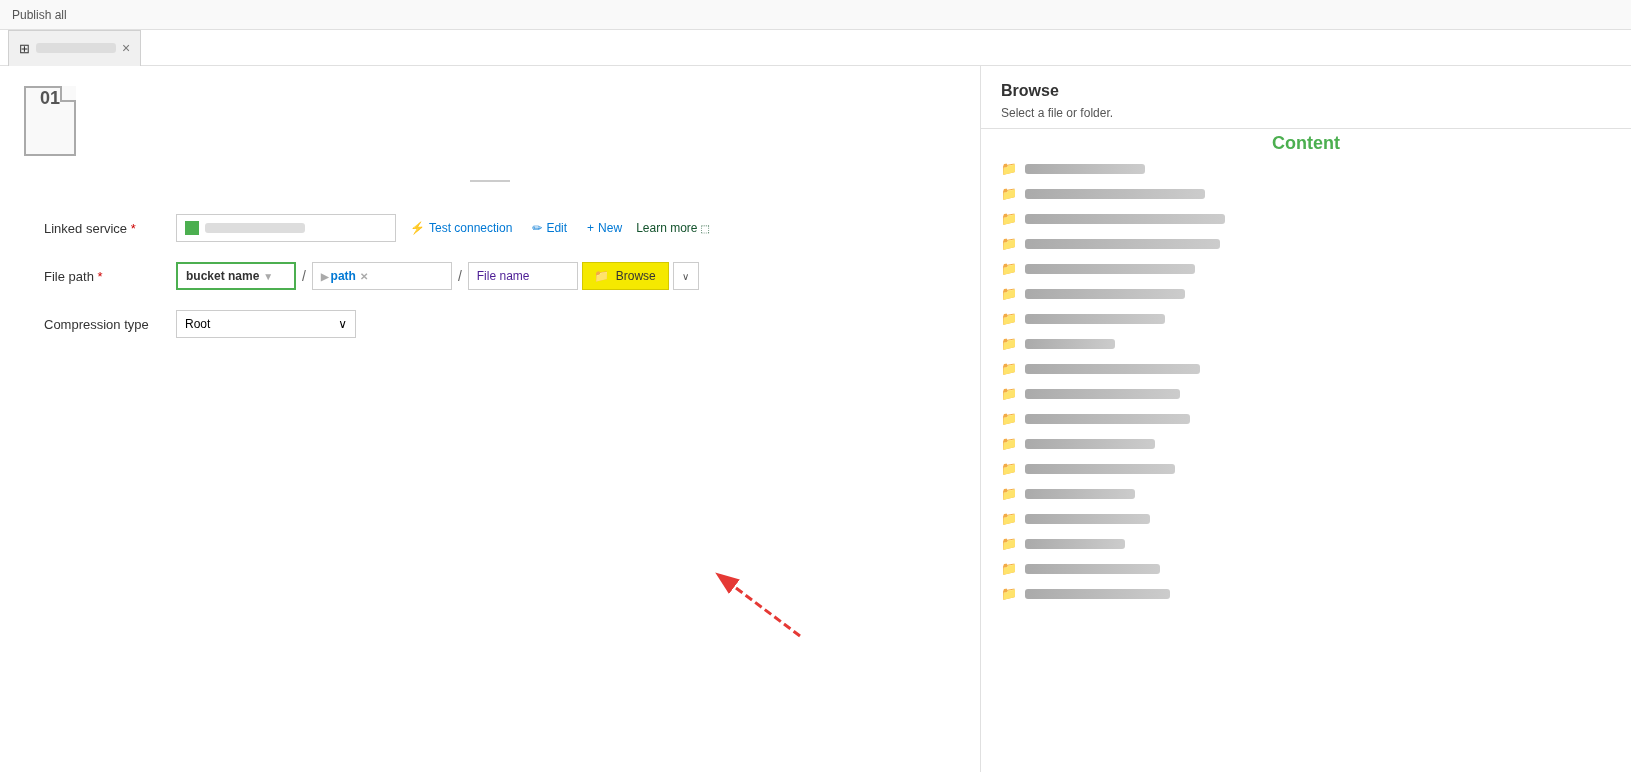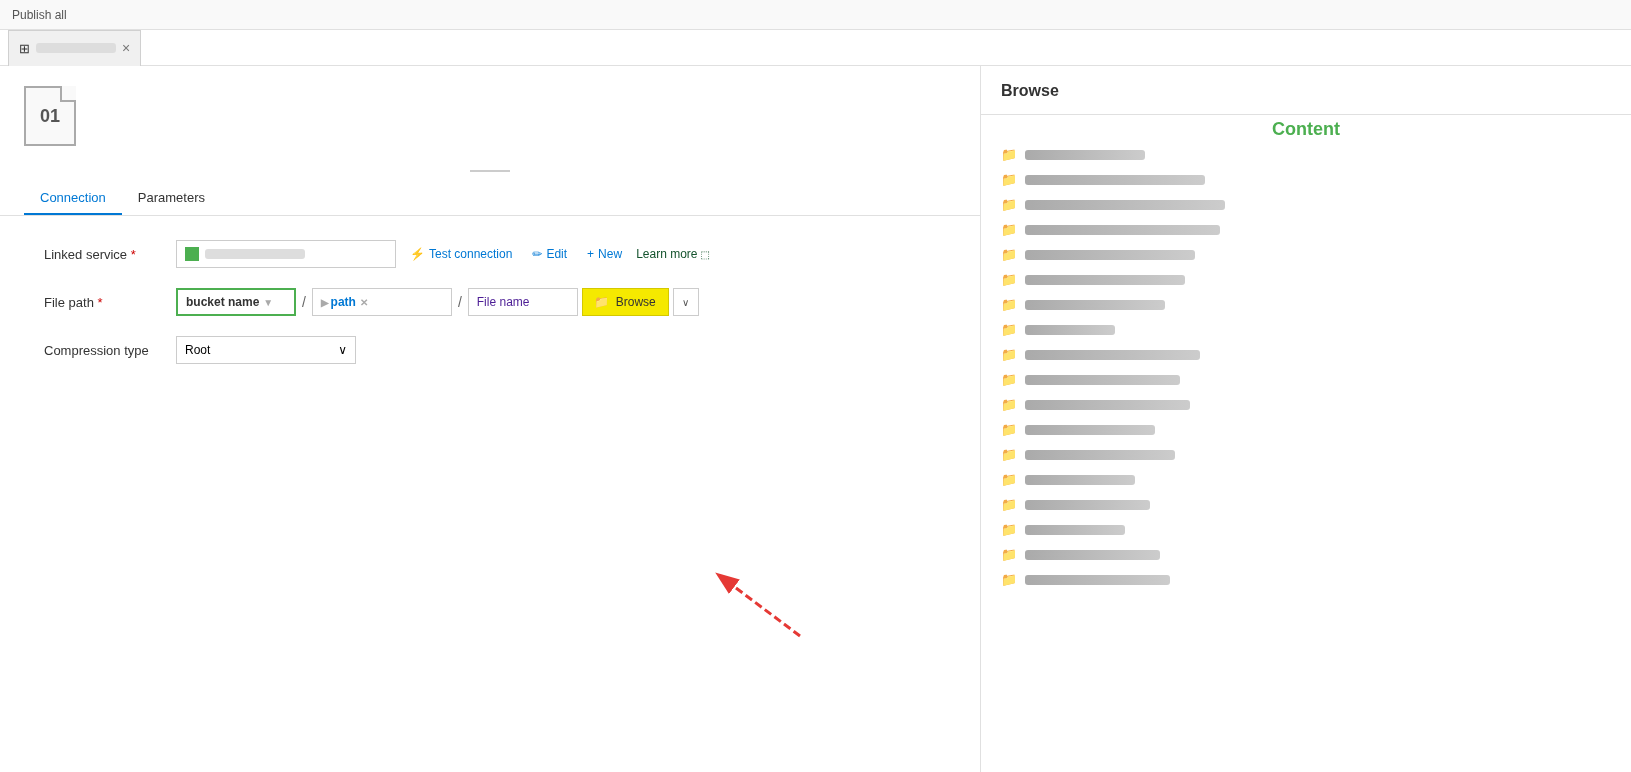--- a/index.html
+++ b/index.html
@@ -45,24 +45,24 @@
 
     .dataset-header {
       padding: 20px 24px;
       display: flex;
       align-items: flex-start;
       gap: 16px;
     }
 
     .dataset-icon {
       width: 52px;
-      height: 60px;
+      height: 70px;
       border: 2px solid #aaa;
       display: flex;
-      align-items: center;
+      align-items: flex-start;
       justify-content: center;
       font-size: 20px;
       font-weight: bold;
       color: #555;
       position: relative;
       background: #f9f9f9;
       flex-shrink: 0;
     }
 
     .dataset-icon::before {
@@ -386,28 +386,20 @@
     <div class="dataset-header">
       <div class="dataset-icon">
         <span style="font-size:18px; font-weight:bold; color:#555; position:relative; z-index:1;">01</span>
       </div>
     </div>
 
     <div style="display:flex; align-items:center; justify-content:center; padding:4px 0 8px;">
       <div class="divider-horizontal"></div>
     </div>
 
-    <div class="tabs-section">
-      <div class="section-tab active">
-        <span>Connection</span>
-      </div>
-      <div class="section-tab">
-        <span>Parameters</span>
-      </div>
-    </div>
 
     <div class="connection-form">
 
       <div class="form-row">
         <div class="form-label">
           <span>Linked service</span>
           <span class="required">*</span>
         </div>
         <div class="linked-service-control">
           <div class="linked-service-input">
@@ -483,20 +475,21 @@
         </defs>
         <line x1="100" y1="80" x2="20" y2="20" stroke="#e53935" stroke-width="3" stroke-dasharray="8,4" marker-end="url(#arrowhead)"></line>
       </svg>
     </div>
 
   </div>
 
   <div class="right-panel">
     <div class="browse-header">
       <div class="browse-title">Browse</div>
+      <div class="browse-subtitle">Select a file or folder.</div>
     </div>
 
     <div class="content-label">Content</div>
 
 
     <div class="folder-list" id="folder-list">
 
     <div class="folder-item">
           <span class="folder-icon" style="font-size: 13px; color: rgb(136, 136, 136);">📁</span>
           <span class="folder-item-text" style="width: 120px;"></span>

